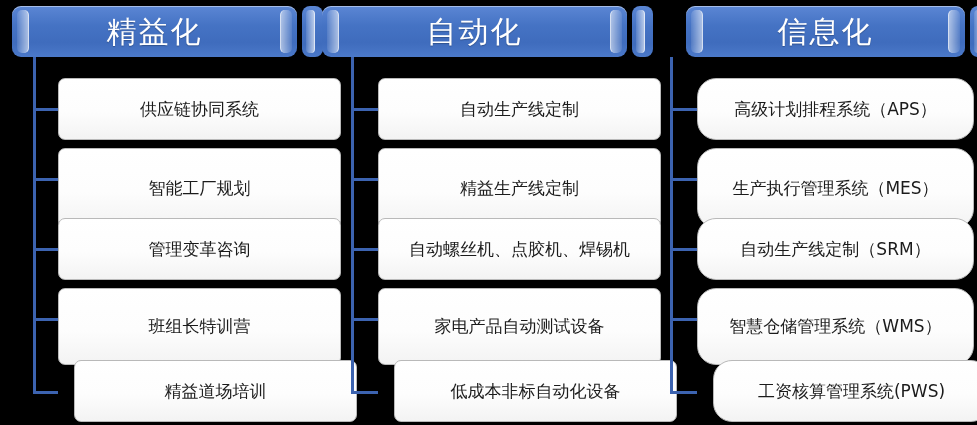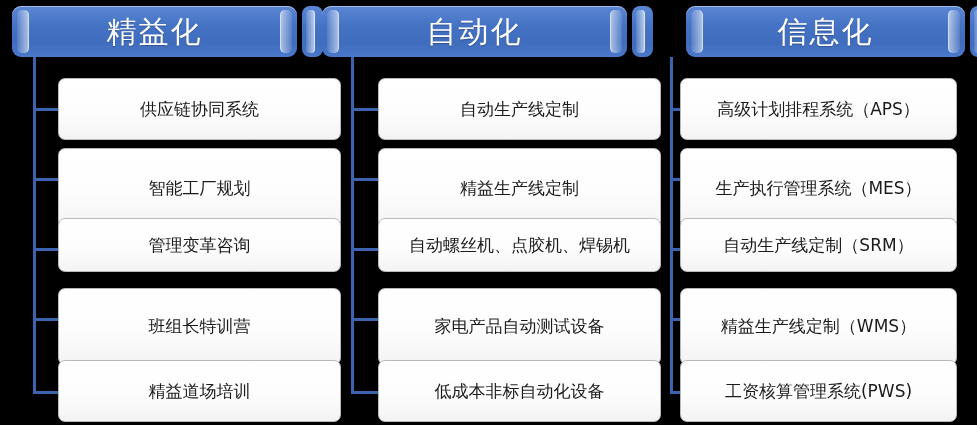--- a/index.html
+++ b/index.html
@@ -79,26 +79,26 @@
     box-sizing:border-box;
     display:flex;align-items:center;justify-content:center;
     text-align:center;
     color:#1b1b1b;
     font-size:17px;
     line-height:1.35;
     padding:2px 8px;
   }
   .n-c1{left:58px;width:283px;}
   .n-c2{left:378px;width:283px;}
-  .n-c3{left:680px;width:277px;}
+  .n-c3{left:697px;width:277px;border-radius:19px;}
   .r0{top:78px;height:62px;}
   .r1{top:148px;height:80px;}
-  .r2{top:218px;height:54px;}
+  .r2{top:218px;height:62px;}
   .r3{top:288px;height:77px;}
-  .r4{top:360px;height:62px;}
+  .r4{top:360px;height:62px;margin-left:16px;}
 </style>
 </head>
 <body>
 
 <div class="stage">
 
   <div class="column col1">
     <div class="banner b1">
       <div class="plaque"></div>
       <div class="cap"></div>
@@ -151,16 +151,16 @@
   <div class="trunk" style="left:670px;top:57px;height:337px;"></div>
   <div class="branch" style="left:670px;top:108px;width:27px;"></div>
   <div class="branch" style="left:670px;top:178px;width:27px;"></div>
   <div class="branch" style="left:670px;top:248px;width:27px;"></div>
   <div class="branch" style="left:670px;top:318px;width:27px;"></div>
   <div class="branch" style="left:670px;top:391px;width:27px;"></div>
 
   <div class="node n-c3 r0">高级计划排程系统（APS）</div>
   <div class="node n-c3 r1">生产执行管理系统（MES）</div>
   <div class="node n-c3 r2">自动生产线定制（SRM）</div>
-  <div class="node n-c3 r3">精益生产线定制（WMS）</div>
+  <div class="node n-c3 r3">智慧仓储管理系统（WMS）</div>
   <div class="node n-c3 r4">工资核算管理系统(PWS)</div>
 
 </div>
 
 </body></html>

